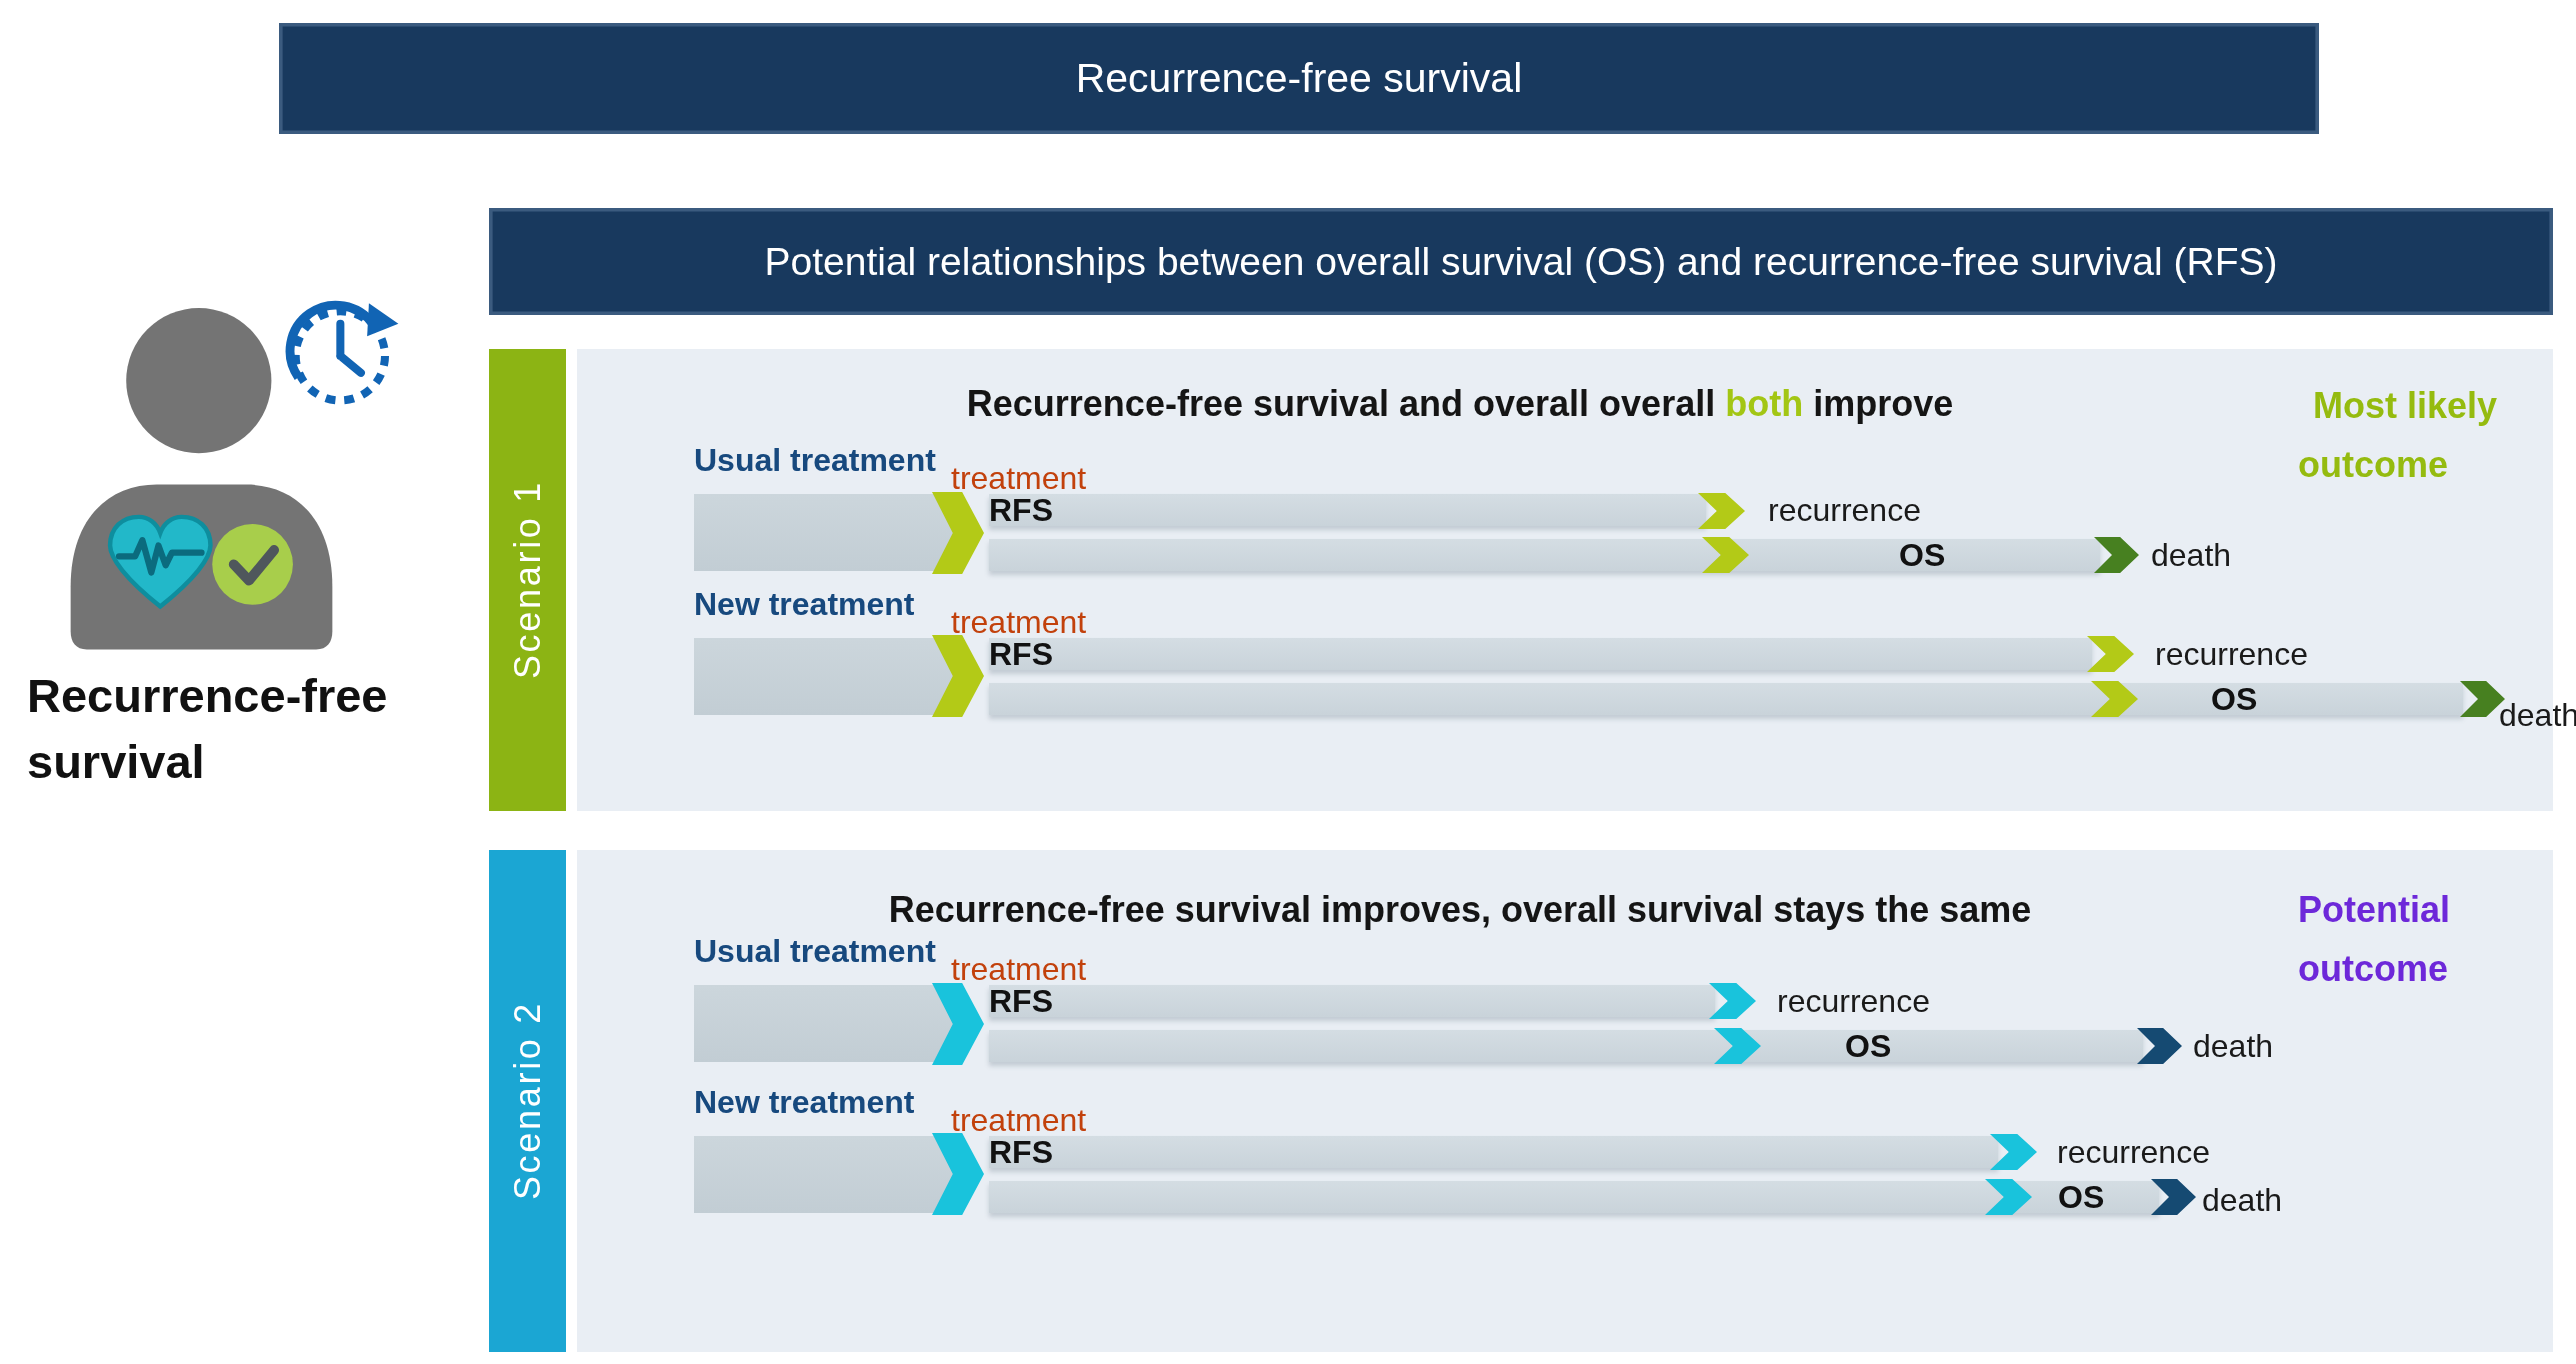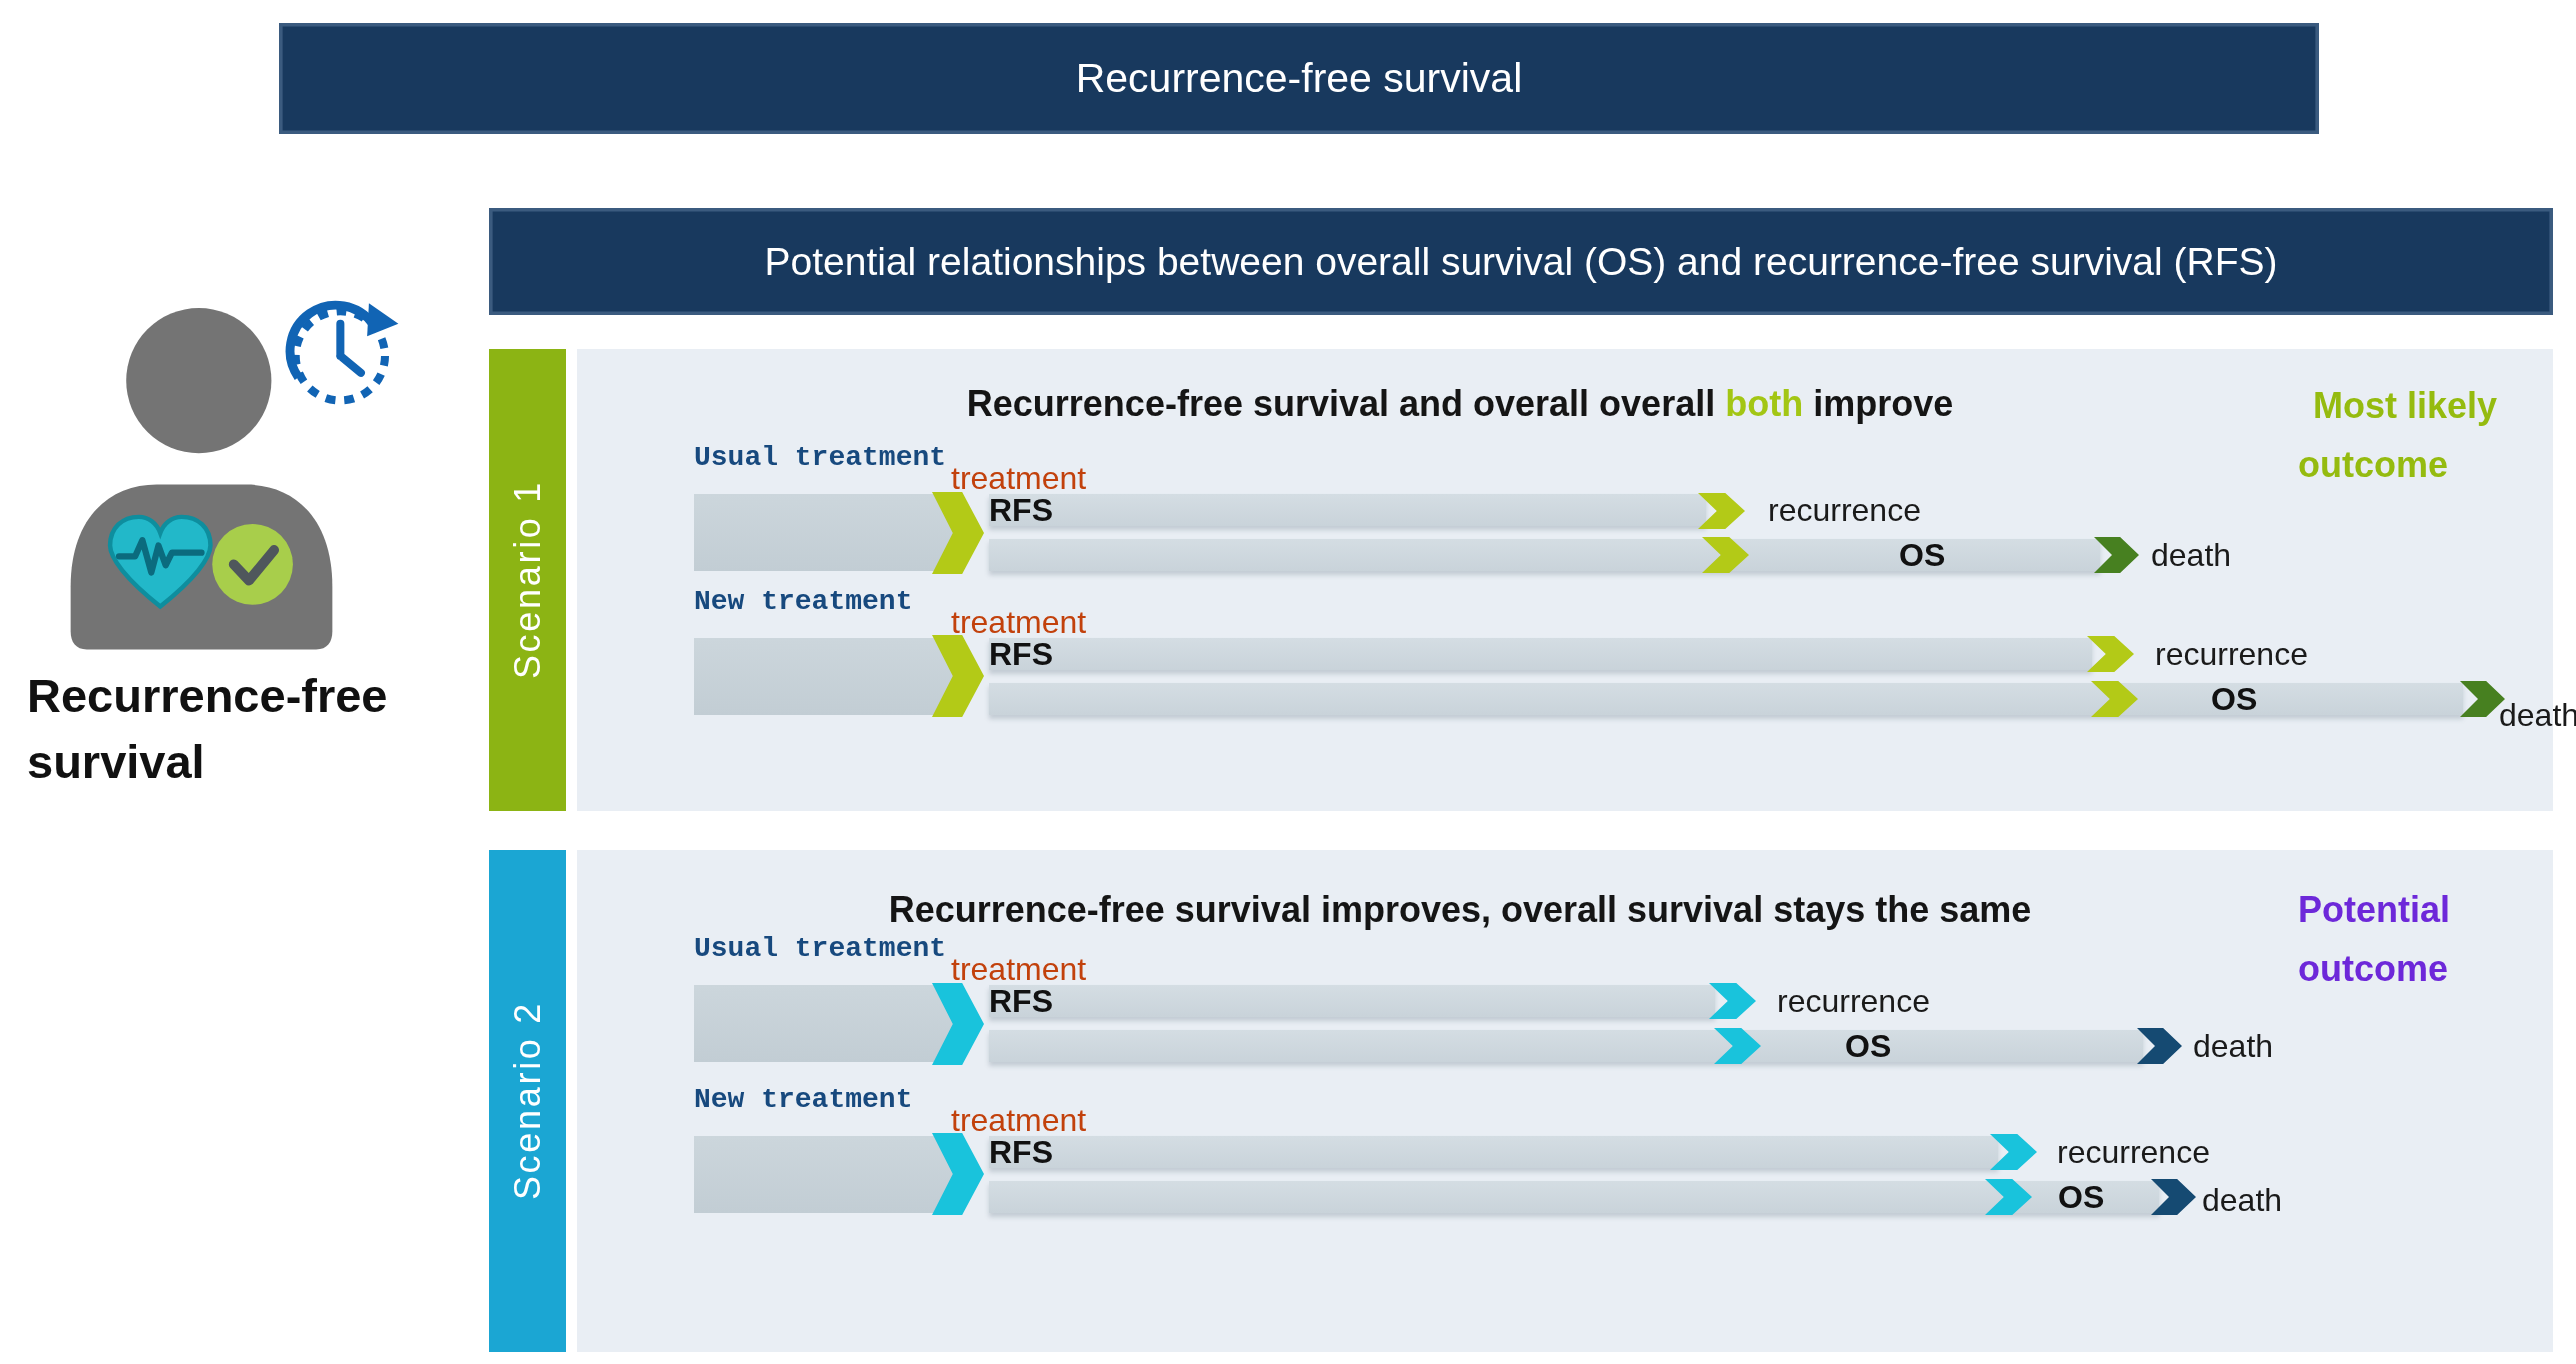--- a/index.html
+++ b/index.html
@@ -7,21 +7,21 @@
          font-family:"Liberation Sans","DejaVu Sans",sans-serif;color:#1a1a1a;}
   .abs{position:absolute;}
   .banner{position:absolute;background:#18395E;display:flex;align-items:center;justify-content:center;
           color:#ffffff;box-shadow:inset 0 0 0 3.6px rgba(150,180,215,.28);}
   .panel{position:absolute;background:#E9EEF4;}
   .side{position:absolute;display:flex;align-items:center;justify-content:center;}
   .side span{writing-mode:vertical-rl;transform:rotate(180deg);color:#ffffff;font-size:36px;
              font-weight:500;letter-spacing:2.7px;}
   .s-title{position:absolute;text-align:center;font-size:36px;font-weight:700;color:#151515;}
   .outcome{position:absolute;font-size:36px;font-weight:700;}
-  .rowlabel{position:absolute;font-size:28px;font-weight:700;color:#17497E;white-space:nowrap;font-family:Liberation Mono, monospace;}
+  .rowlabel{position:absolute;font-size:32px;font-weight:700;color:#17497E;white-space:nowrap;}
   .phase{position:absolute;font-size:32px;font-weight:500;color:#c2410c;white-space:nowrap;}
   .bar{position:absolute;background:linear-gradient(180deg,#d4dde3 0%,#c9d3da 100%);
        box-shadow:0 3.6px 4.5px rgba(110,125,140,.30);display:flex;align-items:center;justify-content:flex-start;}
   .bar-lbl{font-size:32px;font-weight:700;color:#111;}
   .prebar{position:absolute;background:linear-gradient(180deg,#ccd6dc 0%,#c2cdd4 100%);
           clip-path:polygon(0 0,calc(100% - 27px) 0,100% 50%,calc(100% - 27px) 100%,0 100%);
           filter:drop-shadow(0 3.6px 3.6px rgba(110,125,140,.30));}
   .chev{position:absolute;clip-path:polygon(0% 0%,58% 0%,100% 50%,58% 100%,0% 100%,40% 50%);
         filter:drop-shadow(1.8px 2.7px 1.8px rgba(90,100,110,.40));}
   .g  {background:#B3CA17;}

